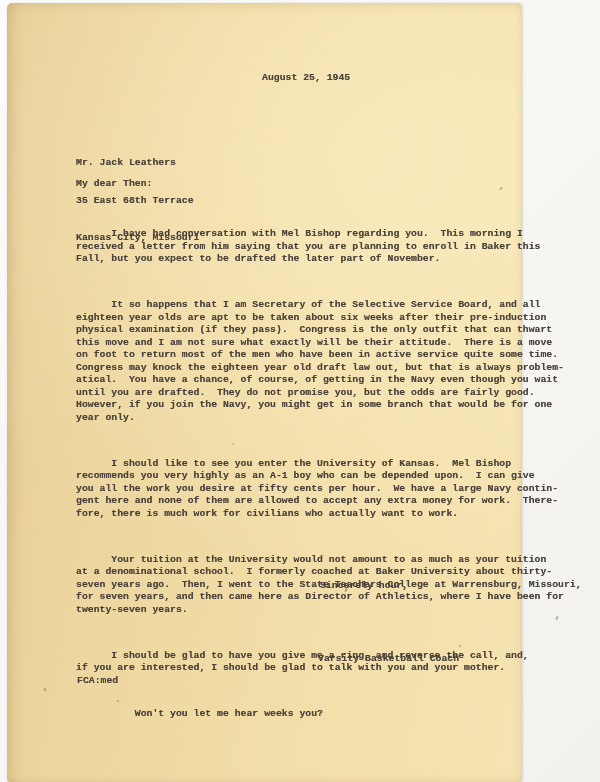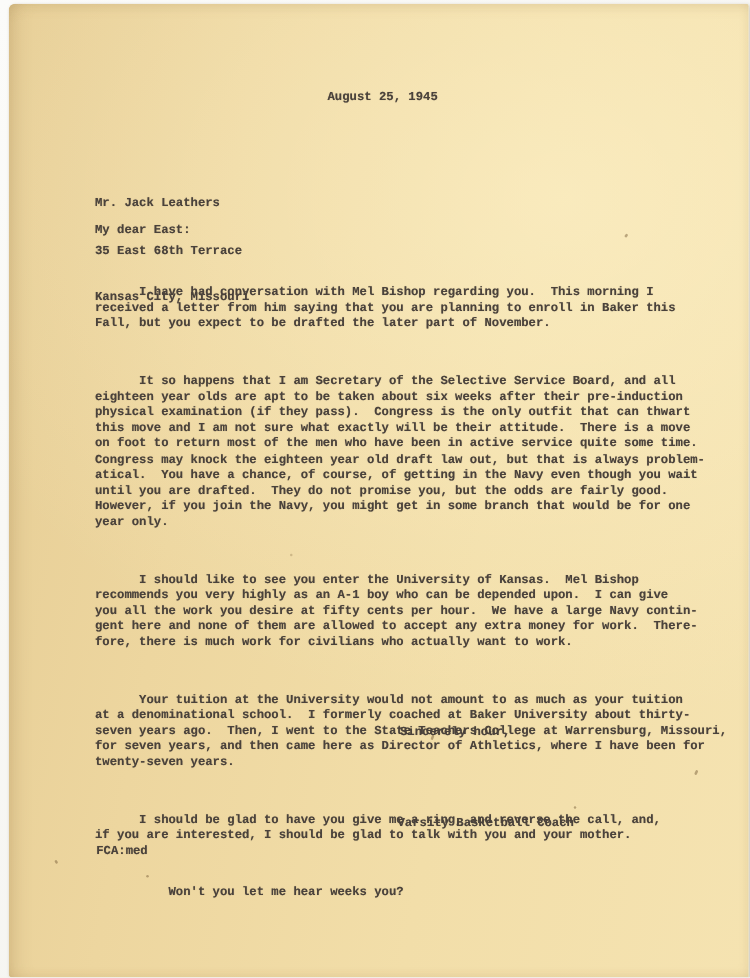--- a/index.html
+++ b/index.html
@@ -12,21 +12,21 @@
     width: 600px;
     height: 782px;
     background: linear-gradient(135deg, #fbfbf9 0%, #f2f1ec 100%);
     overflow: hidden;
     font-family: "Liberation Mono", "DejaVu Sans Mono", monospace;
   }
   .sheet {
     position: absolute;
     left: 7px;
     top: 3px;
-    width: 592px;
+    width: 514px;
     height: 779px;
     background:
       radial-gradient(ellipse 900px 700px at 75% 20%, rgba(255,244,205,0.55), rgba(255,244,205,0) 60%),
       linear-gradient(100deg, #e6cd95 0%, #edd69f 28%, #f2dea9 62%, #f5e3b1 100%);
     box-shadow:
       inset 12px 0 16px -10px rgba(140,105,55,0.30),
       inset 0 8px 14px -10px rgba(140,105,55,0.25),
       inset -4px -4px 10px -6px rgba(140,105,55,0.18),
       1px 1px 3px rgba(60,50,30,0.25);
     border-radius: 5px 2px 2px 3px;
@@ -62,21 +62,21 @@
   <div class="sheet">
 
     <div class="typed date-line">August 25, 1945</div>
 
     <div class="typed address-block">
       <div>Mr. Jack Leathers</div>
       <div>35 East 68th Terrace</div>
       <div>Kansas City, Missouri</div>
     </div>
 
-    <div class="typed salutation">My dear East:</div>
+    <div class="typed salutation">My dear Then:</div>
 
     <div class="typed letter-body">
       <div class="para">      I have had conversation with Mel Bishop regarding you.  This morning I
 received a letter from him saying that you are planning to enroll in Baker this
 Fall, but you expect to be drafted the later part of November.</div>
       <div class="para">      It so happens that I am Secretary of the Selective Service Board, and all
 eighteen year olds are apt to be taken about six weeks after their pre-induction
 physical examination (if they pass).  Congress is the only outfit that can thwart
 this move and I am not sure what exactly will be their attitude.  There is a move
 on foot to return most of the men who have been in active service quite some time.

